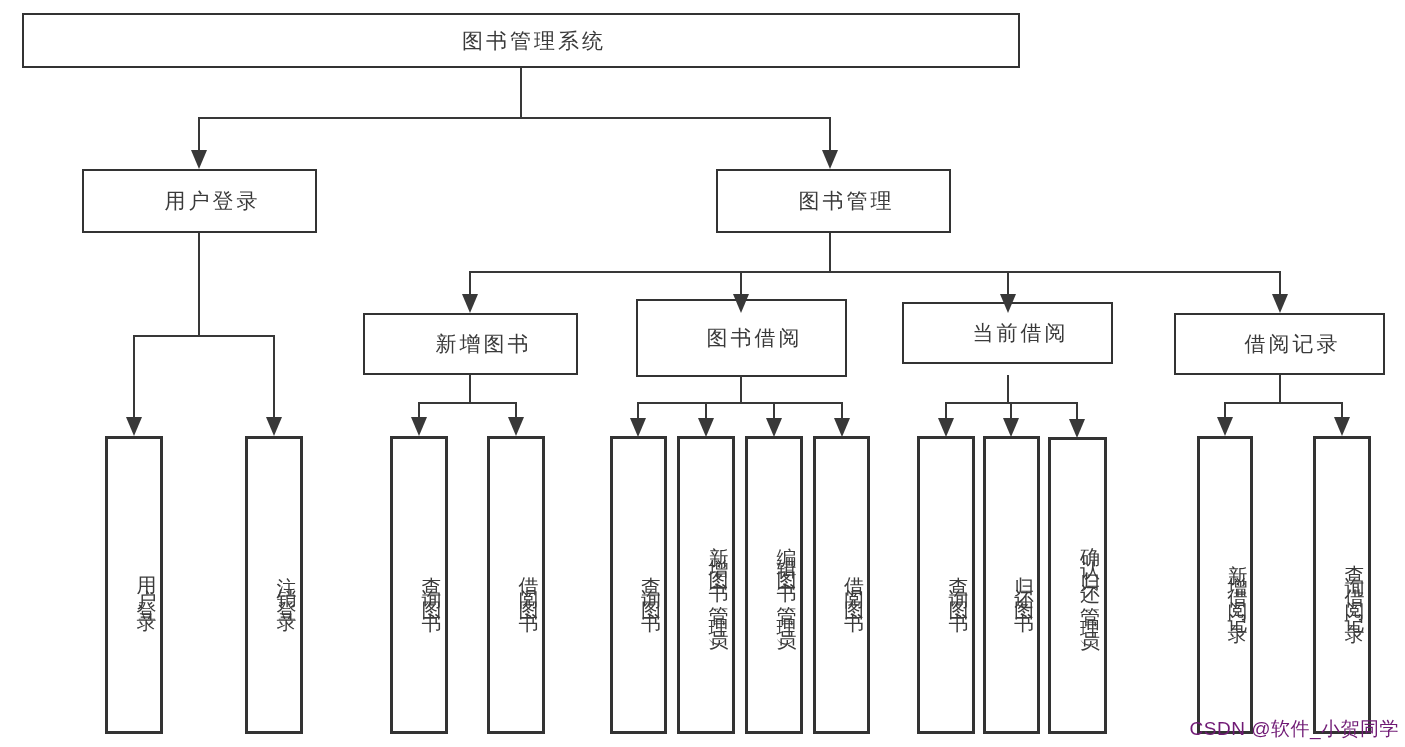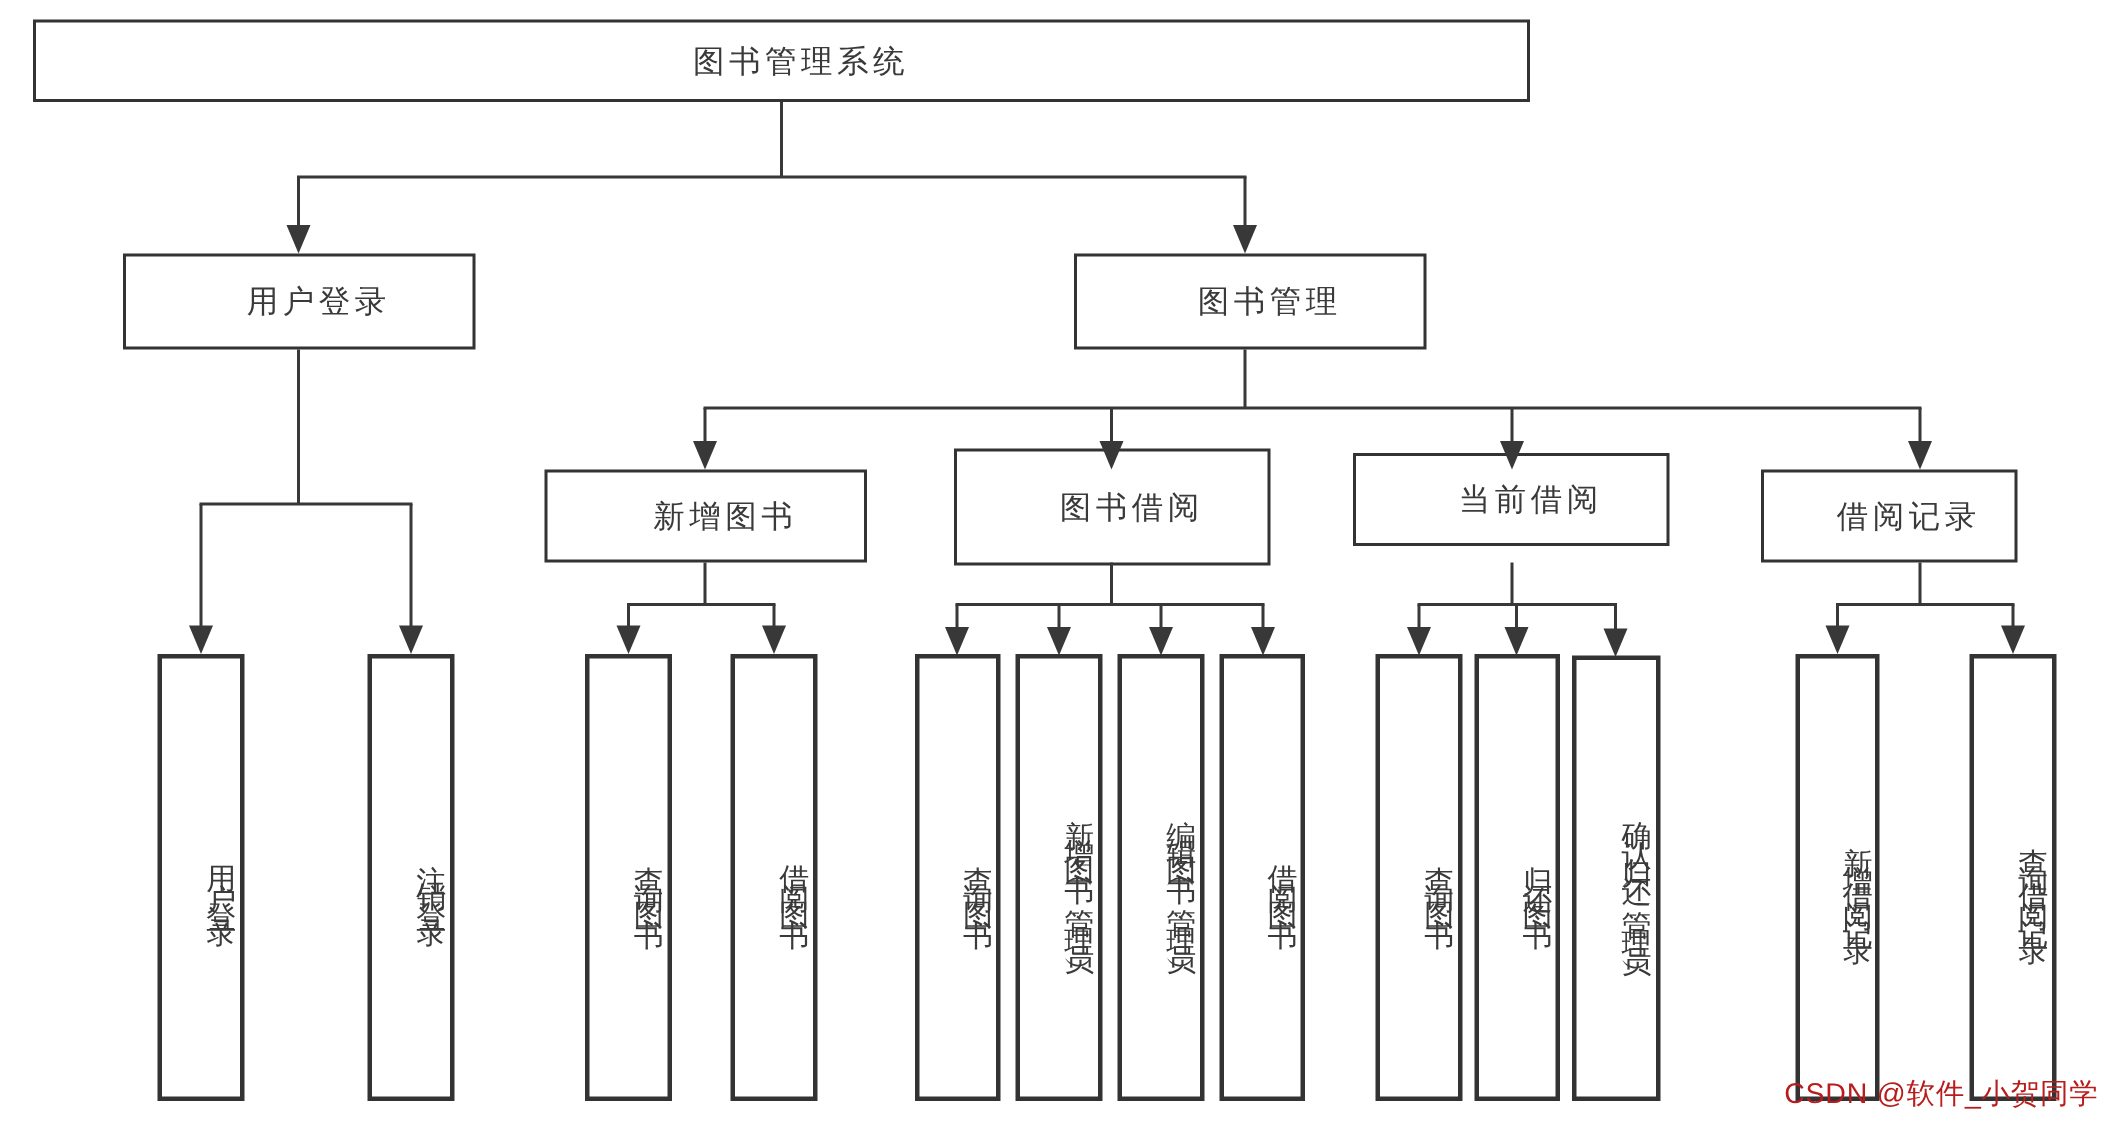--- a/index.html
+++ b/index.html
@@ -40,21 +40,21 @@
     width:0; height:0;
     border-left:8px solid transparent;
     border-right:8px solid transparent;
     border-top:19px solid #383838;
   }
   .watermark {
     position:absolute;
     top:716px; right:6px;
     font-size:19px;
     letter-spacing:0.5px;
-    color:#b91c1c;
+    color:#701a75;
     z-index:5;
     white-space:nowrap;
   }
 </style>
 </head>
 <body>
 
 <div class="canvas">
 
   <div class="node h" style="left:22px;top:13px;width:998px;height:55px">
@@ -70,21 +70,21 @@
 
   <div class="node h" style="left:363px;top:313px;width:215px;height:62px">
     <span>新增图书</span>
   </div>
   <div class="node h" style="left:636px;top:299px;width:211px;height:78px">
     <span>图书借阅</span>
   </div>
   <div class="node h" style="left:902px;top:302px;width:211px;height:62px">
     <span>当前借阅</span>
   </div>
-  <div class="node h" style="left:1174px;top:313px;width:171px;height:62px">
+  <div class="node h" style="left:1174px;top:313px;width:211px;height:62px">
     <span>借阅记录</span>
   </div>
 
   <div class="node v" style="left:105px;top:436px;width:58px;height:298px">
     <span class="vtext">用户登录</span>
   </div>
   <div class="node v" style="left:245px;top:436px;width:58px;height:298px">
     <span class="vtext">注销登录</span>
   </div>
 

